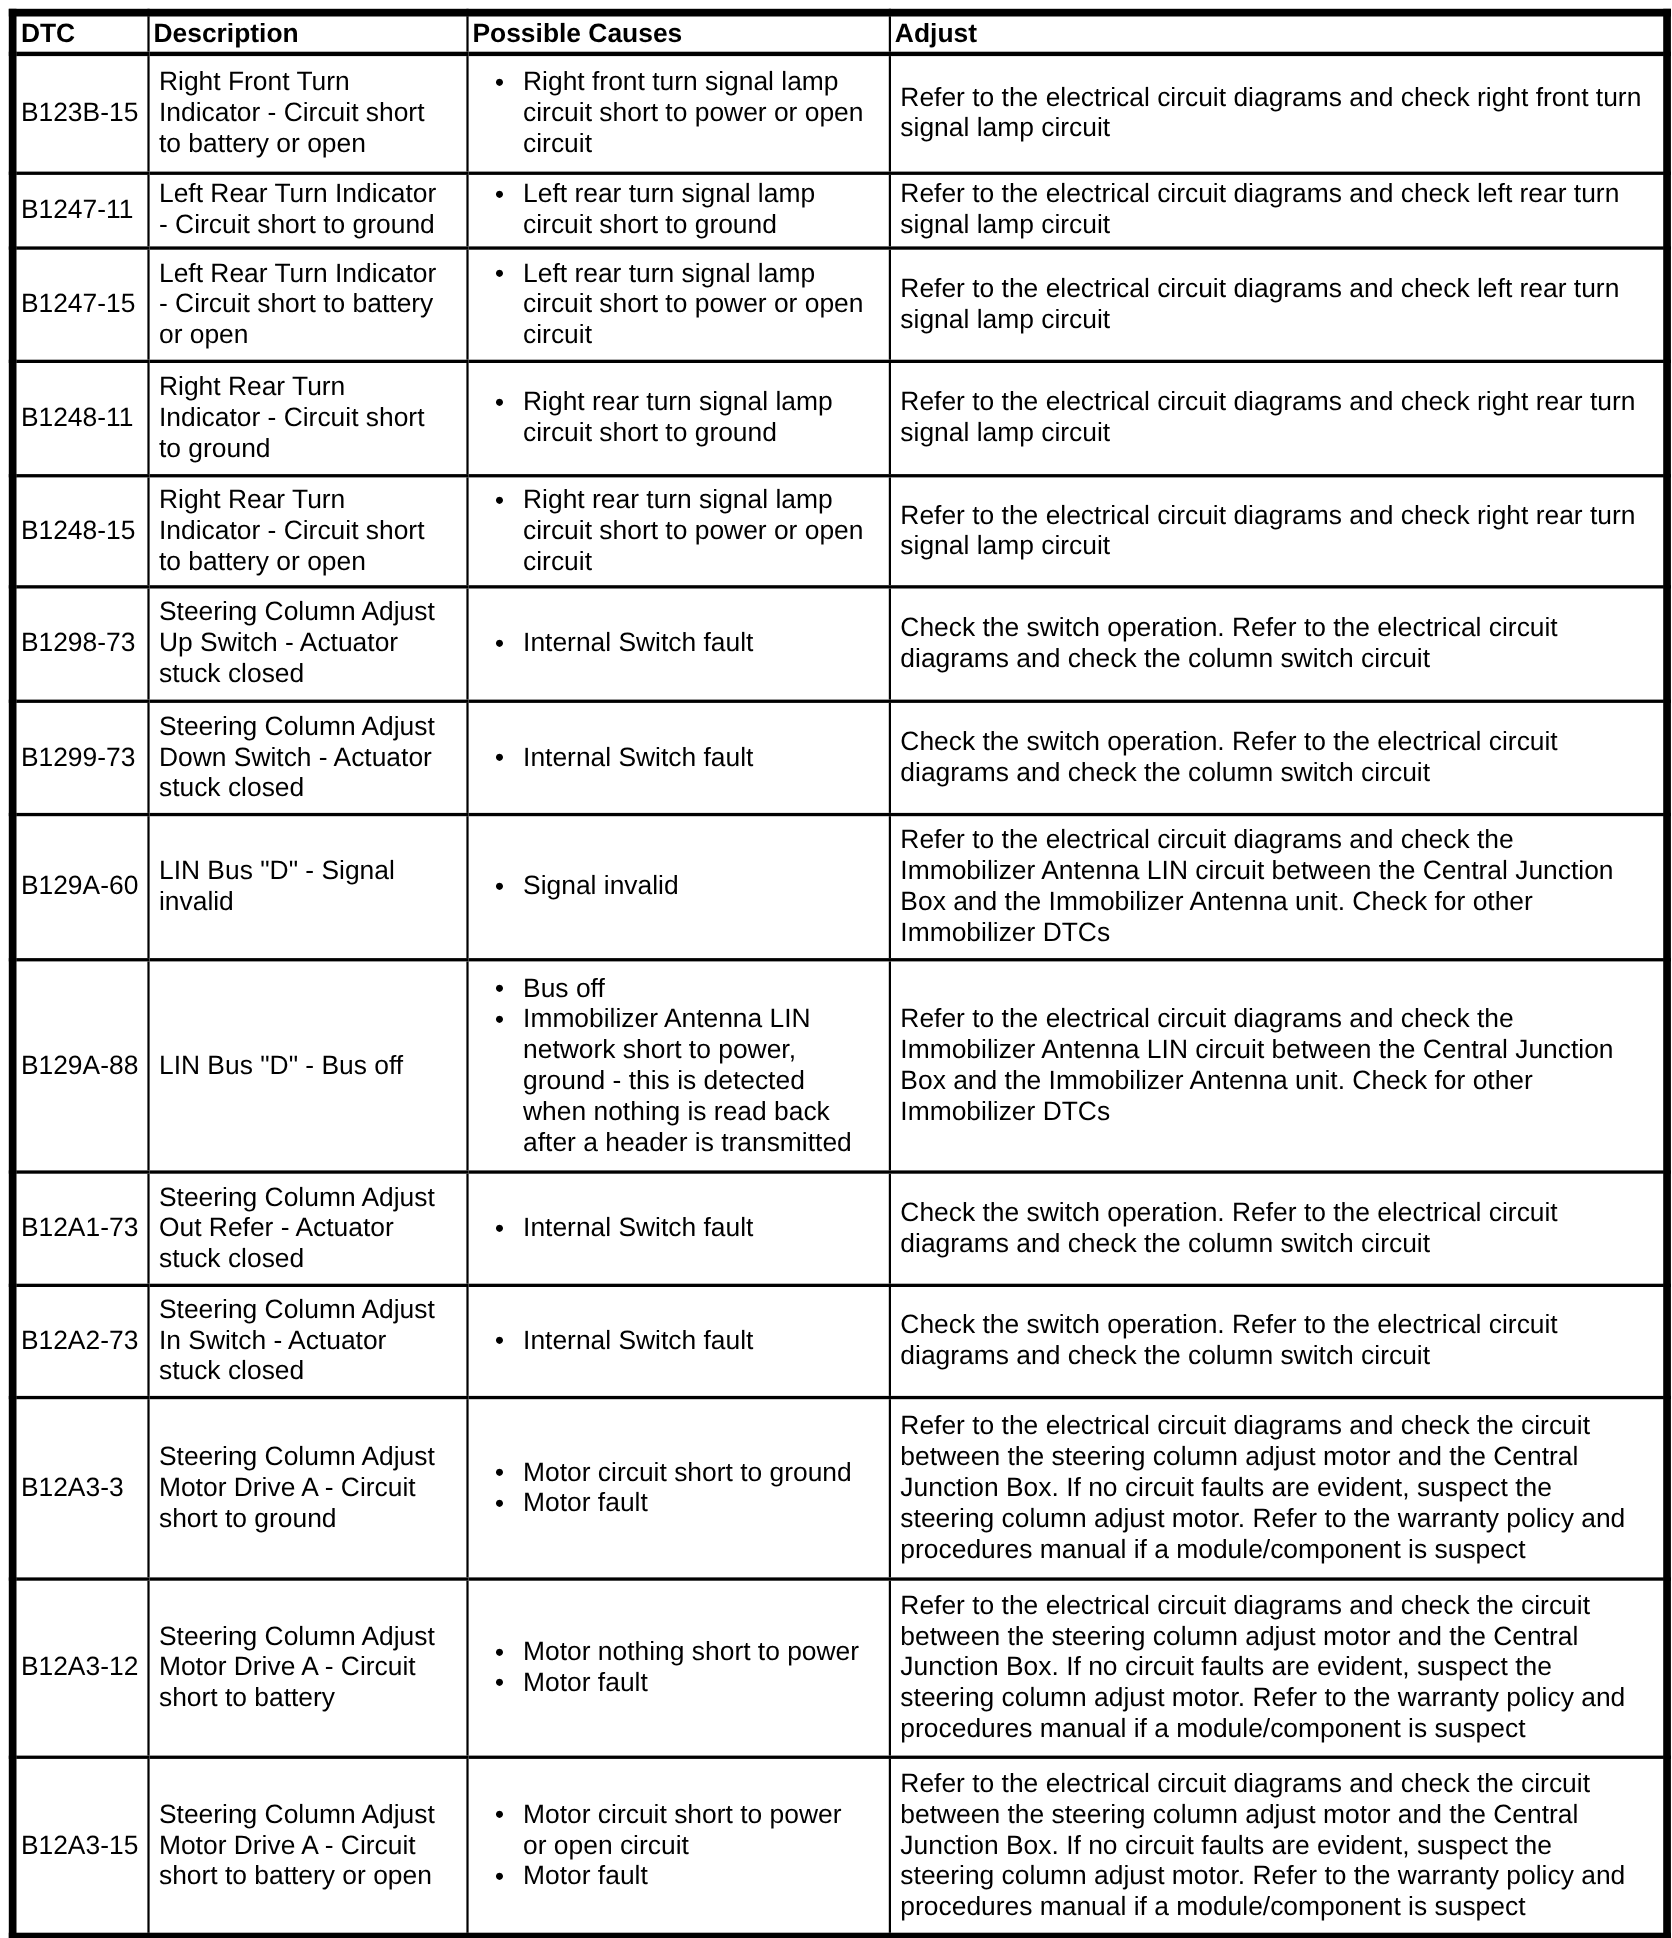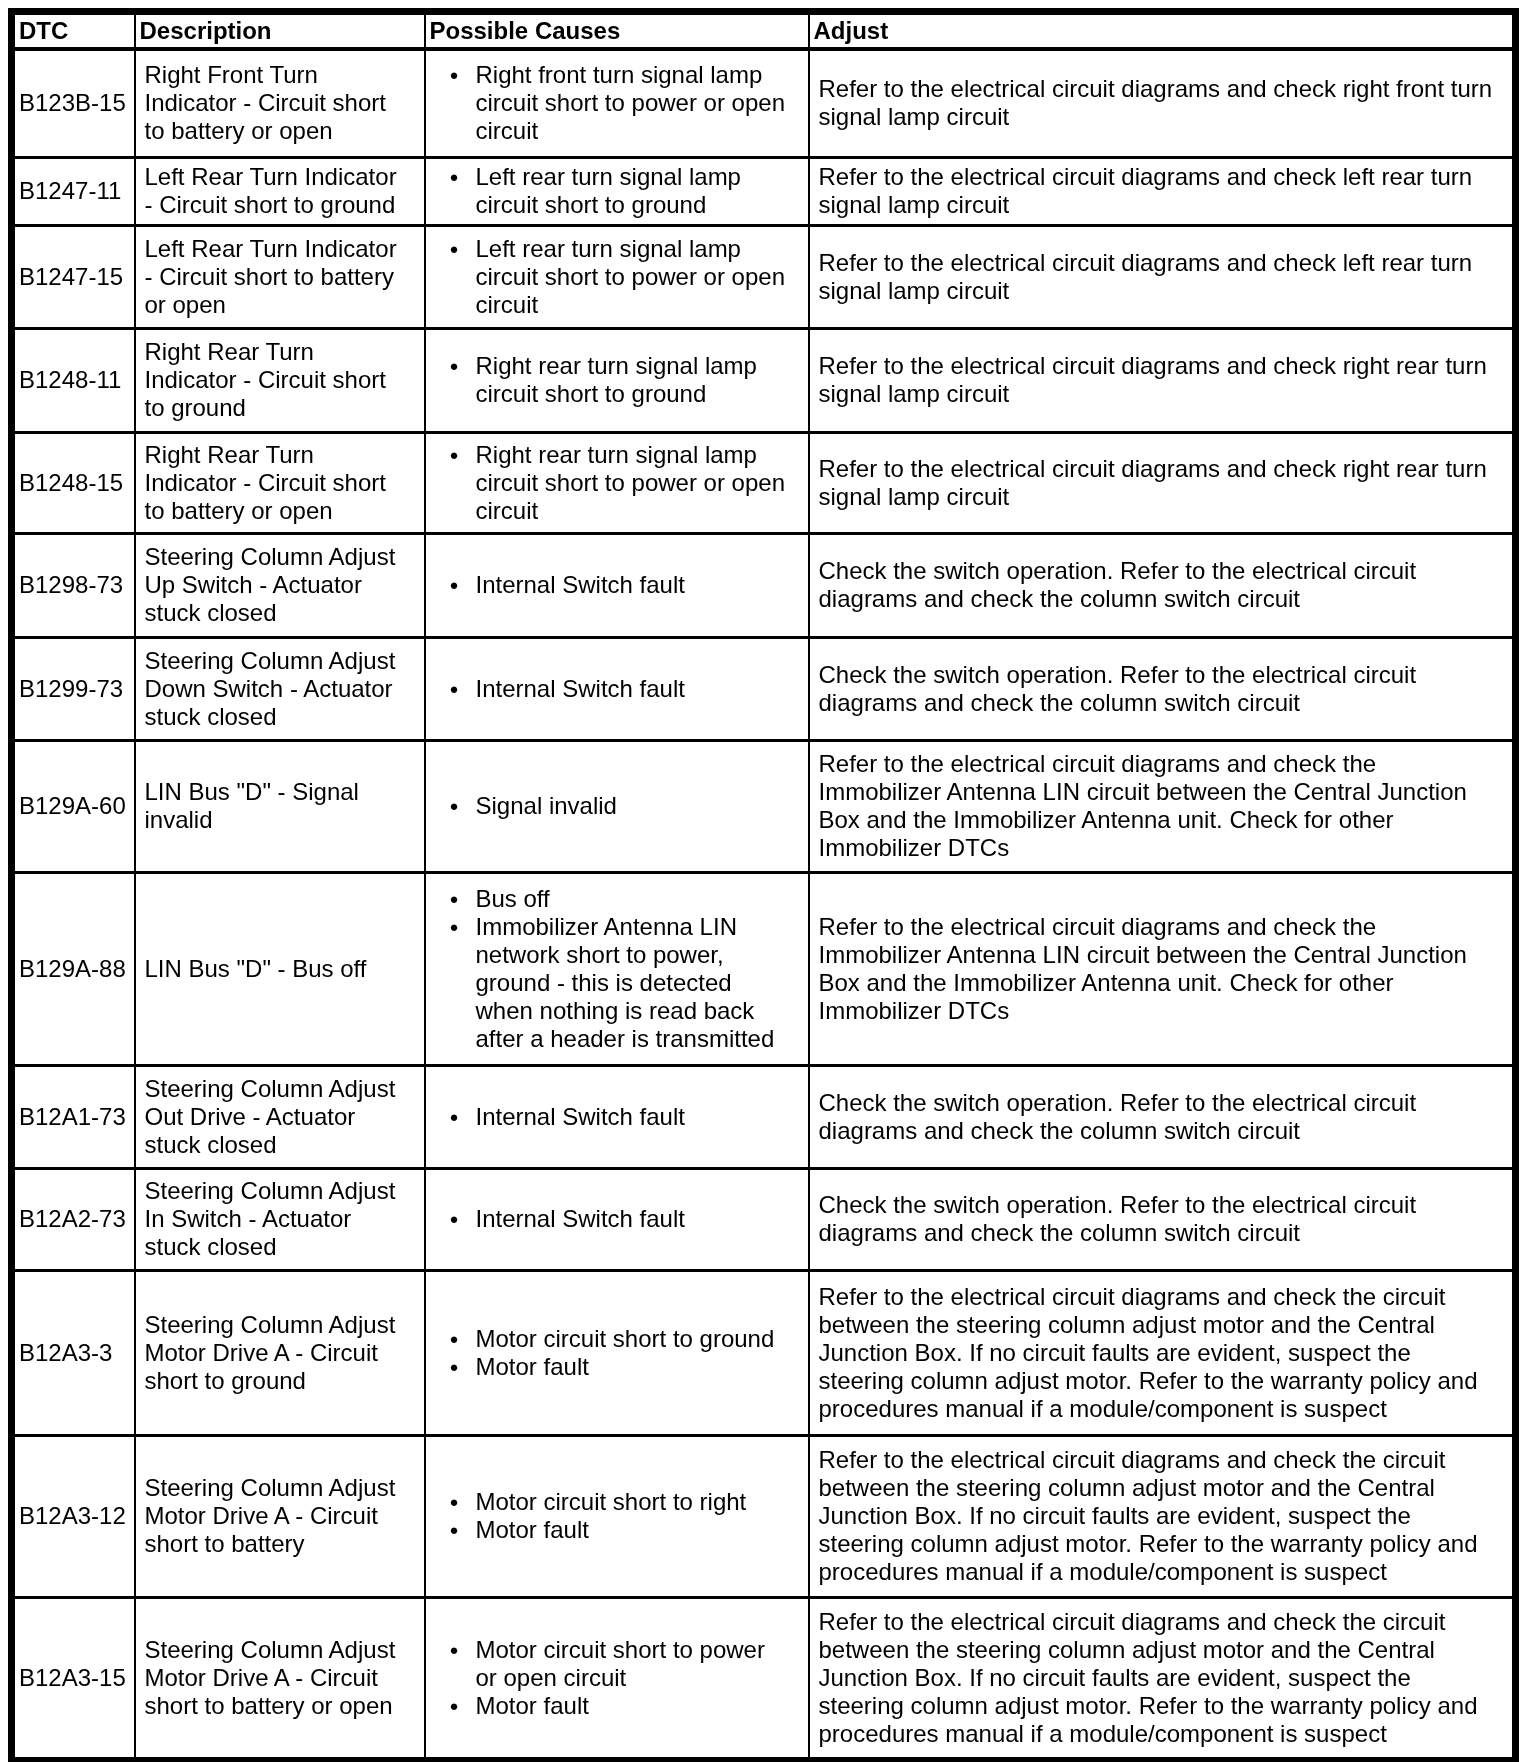--- a/index.html
+++ b/index.html
@@ -224,21 +224,21 @@
               <span class="bullet">●</span>
               <span class="cause-text">Immobilizer Antenna LIN network short to power, ground - this is detected when nothing is read back after a header is transmitted</span>
             </li>
           </ul>
         </td>
         <td class="c-action">Refer to the electrical circuit diagrams and check the Immobilizer Antenna LIN circuit between the Central Junction Box and the Immobilizer Antenna unit. Check for other Immobilizer DTCs</td>
       </tr>
 
       <tr>
         <td class="c-dtc">B12A1-73</td>
-        <td class="c-desc">Steering Column Adjust Out Drive - Actuator stuck closed</td>
+        <td class="c-desc">Steering Column Adjust Out Refer - Actuator stuck closed</td>
         <td class="c-causes">
           <ul class="causes">
             <li class="cause">
               <span class="bullet">●</span>
               <span class="cause-text">Internal Switch fault</span>
             </li>
           </ul>
         </td>
         <td class="c-action">Check the switch operation. Refer to the electrical circuit diagrams and check the column switch circuit</td>
       </tr>
@@ -275,21 +275,21 @@
         <td class="c-action">Refer to the electrical circuit diagrams and check the circuit between the steering column adjust motor and the Central Junction Box. If no circuit faults are evident, suspect the steering column adjust motor. Refer to the warranty policy and procedures manual if a module/component is suspect</td>
       </tr>
 
       <tr>
         <td class="c-dtc">B12A3-12</td>
         <td class="c-desc">Steering Column Adjust Motor Drive A - Circuit short to battery</td>
         <td class="c-causes">
           <ul class="causes">
             <li class="cause">
               <span class="bullet">●</span>
-              <span class="cause-text">Motor circuit short to right</span>
+              <span class="cause-text">Motor nothing short to power</span>
             </li>
             <li class="cause">
               <span class="bullet">●</span>
               <span class="cause-text">Motor fault</span>
             </li>
           </ul>
         </td>
         <td class="c-action">Refer to the electrical circuit diagrams and check the circuit between the steering column adjust motor and the Central Junction Box. If no circuit faults are evident, suspect the steering column adjust motor. Refer to the warranty policy and procedures manual if a module/component is suspect</td>
       </tr>
 

